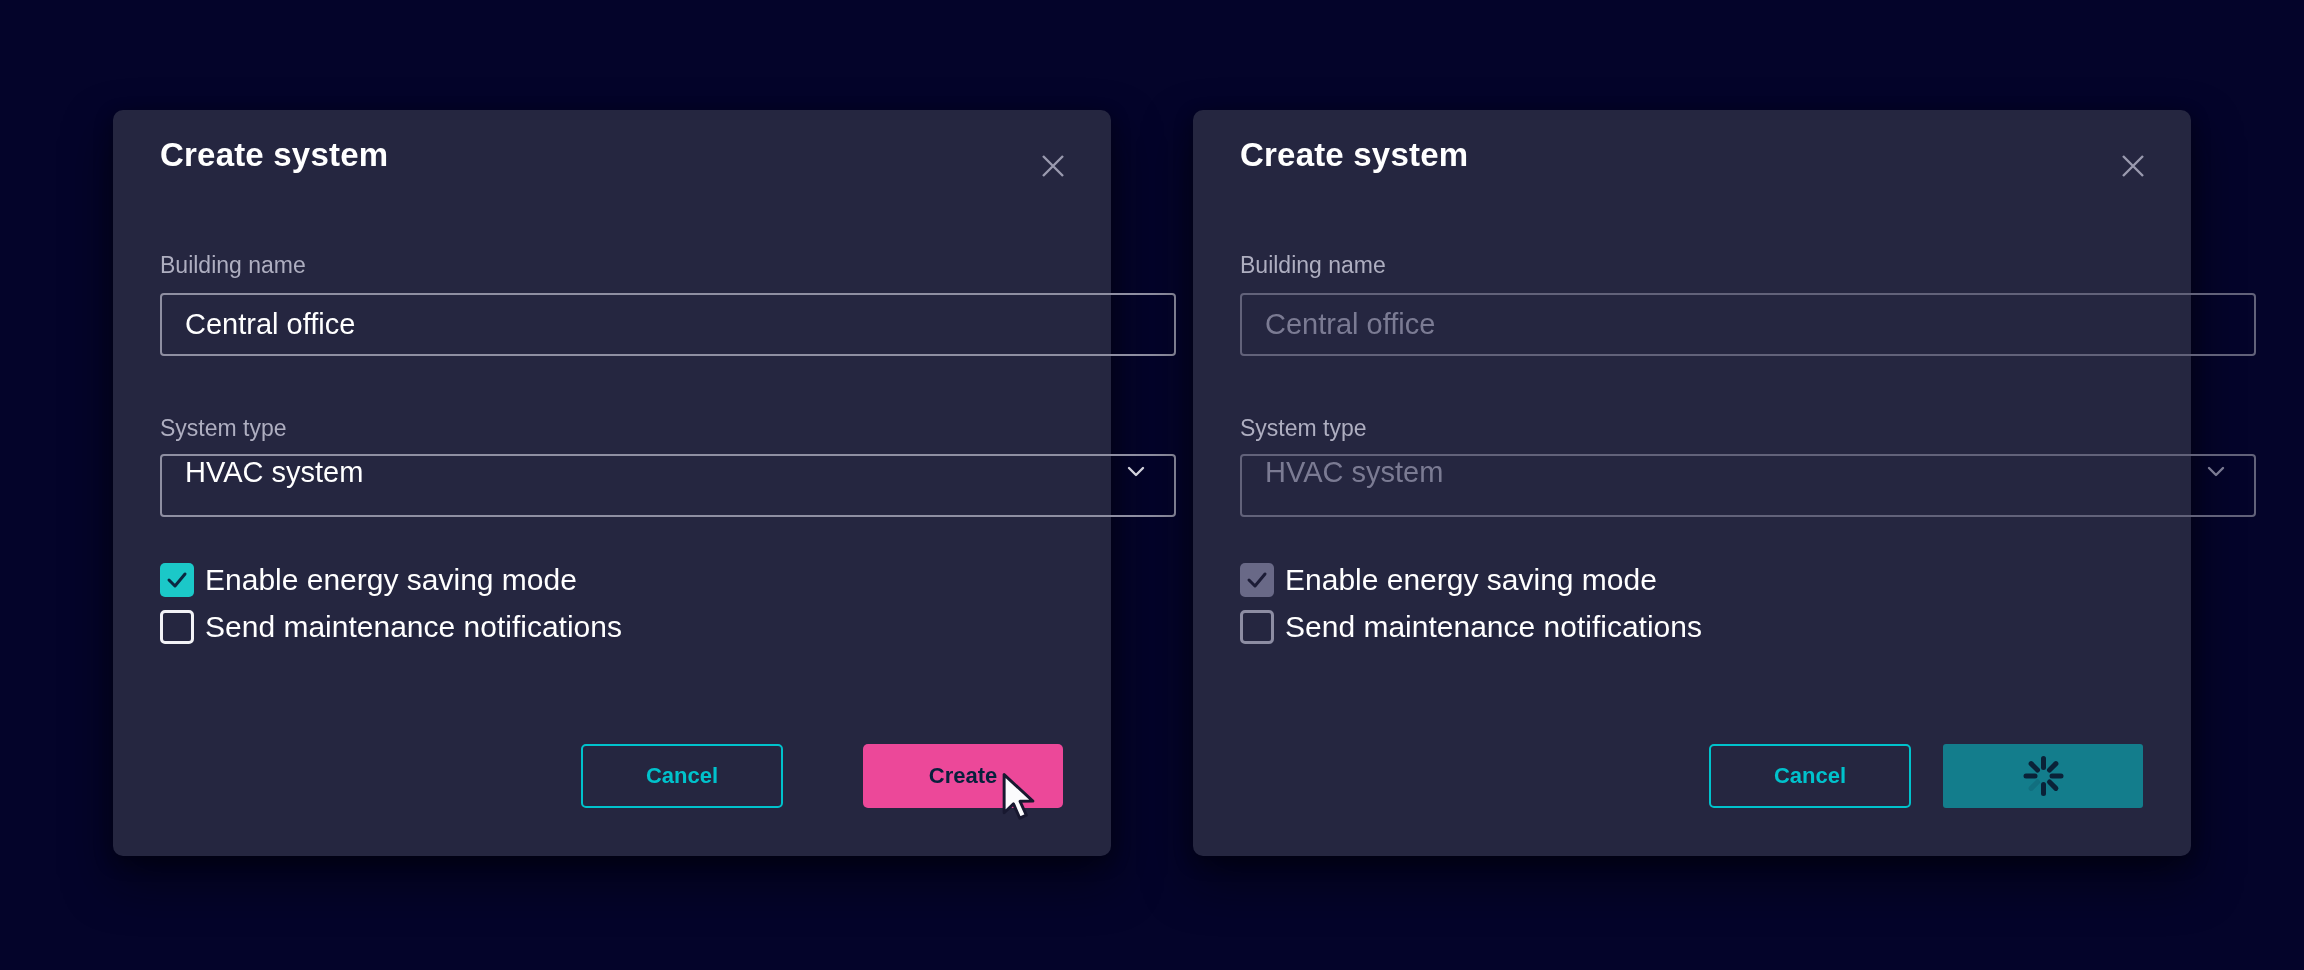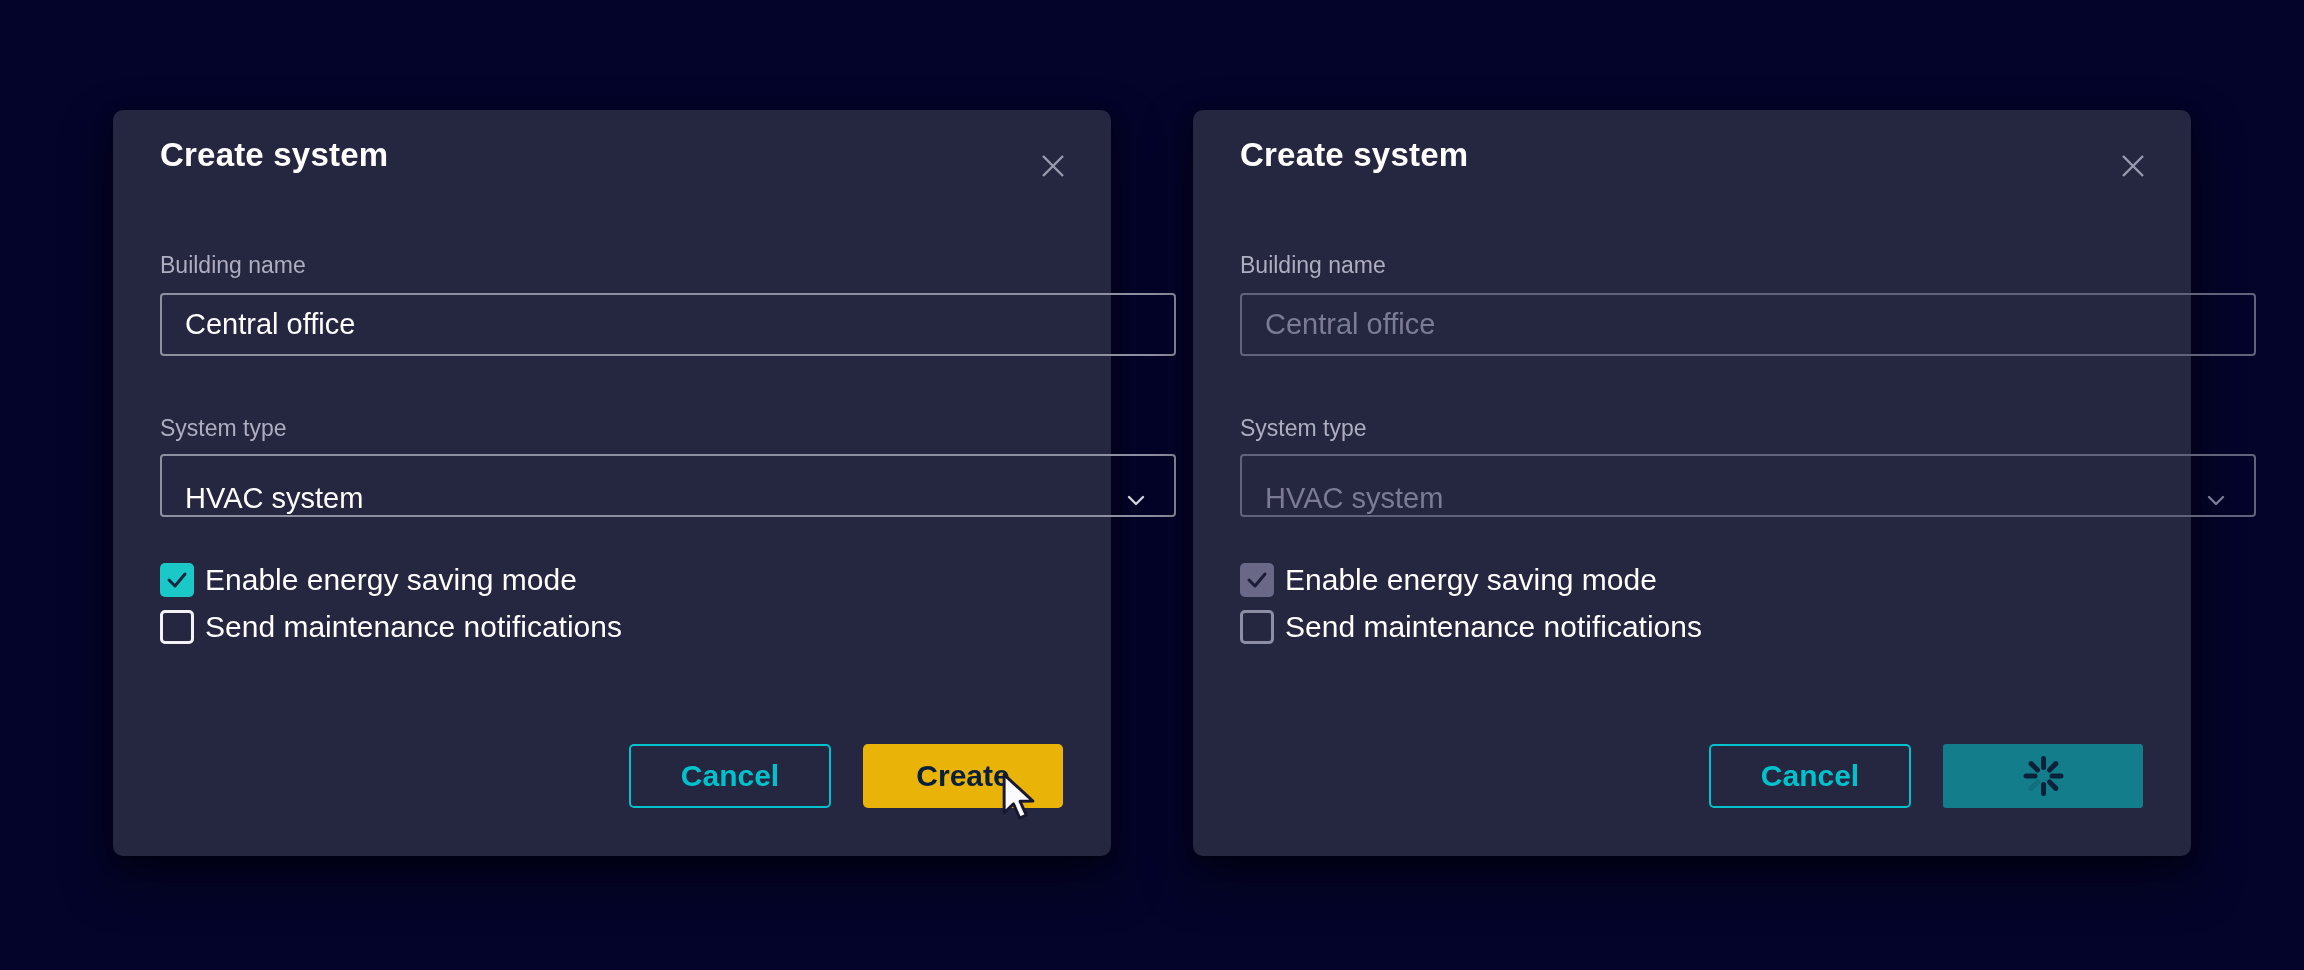--- a/index.html
+++ b/index.html
@@ -46,21 +46,21 @@
     width:1016px; height:63px;
     background:transparent;
     border:2px solid #8f8fa2;
     border-radius:4px;
     font-family:"Liberation Sans", sans-serif;
     font-size:29px; color:#ffffff;
     padding:0 23px;
     outline:none;
   }
   .text-input { top:183px; }
-  .select-box { top:344px; display:flex; align-items:flex-end; justify-content:space-between; cursor:pointer; }
+  .select-box { top:344px; display:flex; align-items:flex-start; justify-content:space-between; cursor:pointer; }
 
   .dialog.right .text-input, .dialog.right .select-box {
     border-color:#62627a; color:#7b7b93; cursor:default;
   }
   .dialog.right .text-input { color:#7b7b93; }
 
   .chevron { width:30px; height:30px; flex:0 0 auto; }
 
   .check-row {
     position:absolute; left:47px;
@@ -78,30 +78,30 @@
   .dialog.right .checkbox.unchecked { border-color:#8d8da3; }
   .check-label { font-size:30px; color:#ffffff; }
 
   .btn-row {
     position:absolute; left:0; right:0; bottom:48px; height:64px;
     display:flex; justify-content:flex-end; align-items:stretch;
     gap:32px; padding-right:48px;
   }
   .btn {
     font-family:"Liberation Sans", sans-serif;
-    font-size:30px; font-weight:700;
+    font-size:22px; font-weight:700;
     border-radius:5px; cursor:pointer;
     display:flex; align-items:center; justify-content:center;
   }
   .btn-cancel {
     width:202px; background:transparent;
     border:2.5px solid #00c2cc; color:#00c2cc;
   }
   .btn-create {
-    width:200px; background:#eab308; border:none; color:#08203c;
+    width:200px; background:#ec4899; border:none; color:#08203c;margin-left:48px;
   }
   .btn-loading {
     width:200px; background:#137d8c; border:none; border-radius:3px;
     position:relative; cursor:default;
   }
 
   
   .spinner { position:relative; width:56px; height:56px; }
   .spinner i {
     position:absolute; left:25.5px; top:8px;

